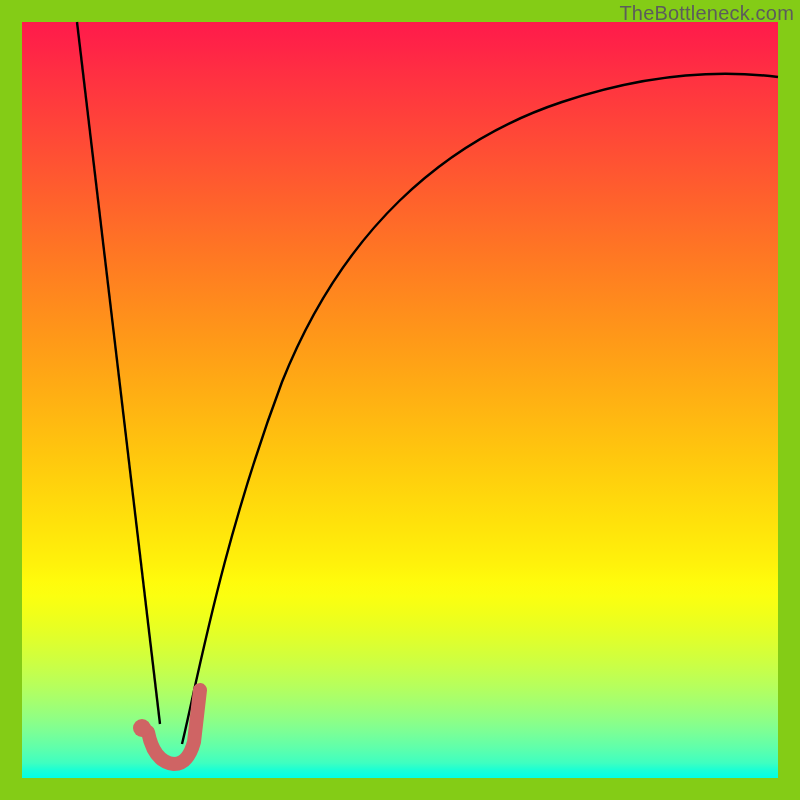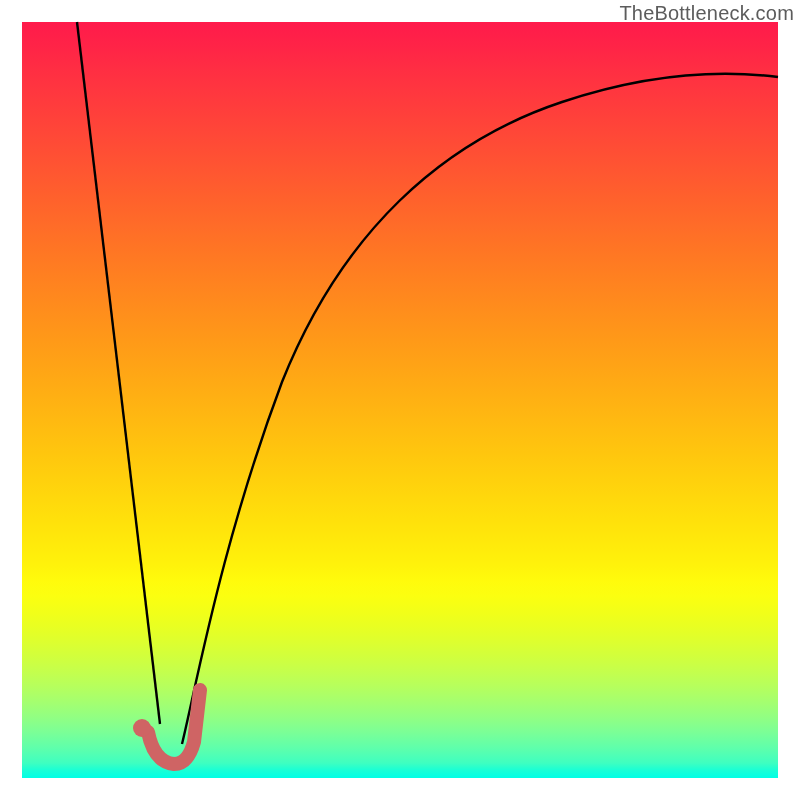--- a/index.html
+++ b/index.html
@@ -10,21 +10,21 @@
     background: #000;
     overflow: hidden;
     font-family: Arial, Helvetica, sans-serif;
   }
   .frame {
     position: absolute;
     left: 0;
     top: 0;
     width: 800px;
     height: 800px;
-    background: #ffffff;
+    background: #84cc16;
   }
   .plot {
     position: absolute;
     left: 22px;
     top: 22px;
     width: 756px;
     height: 756px;
     
     background: linear-gradient(to bottom,
       #ff1a4b 0%,

